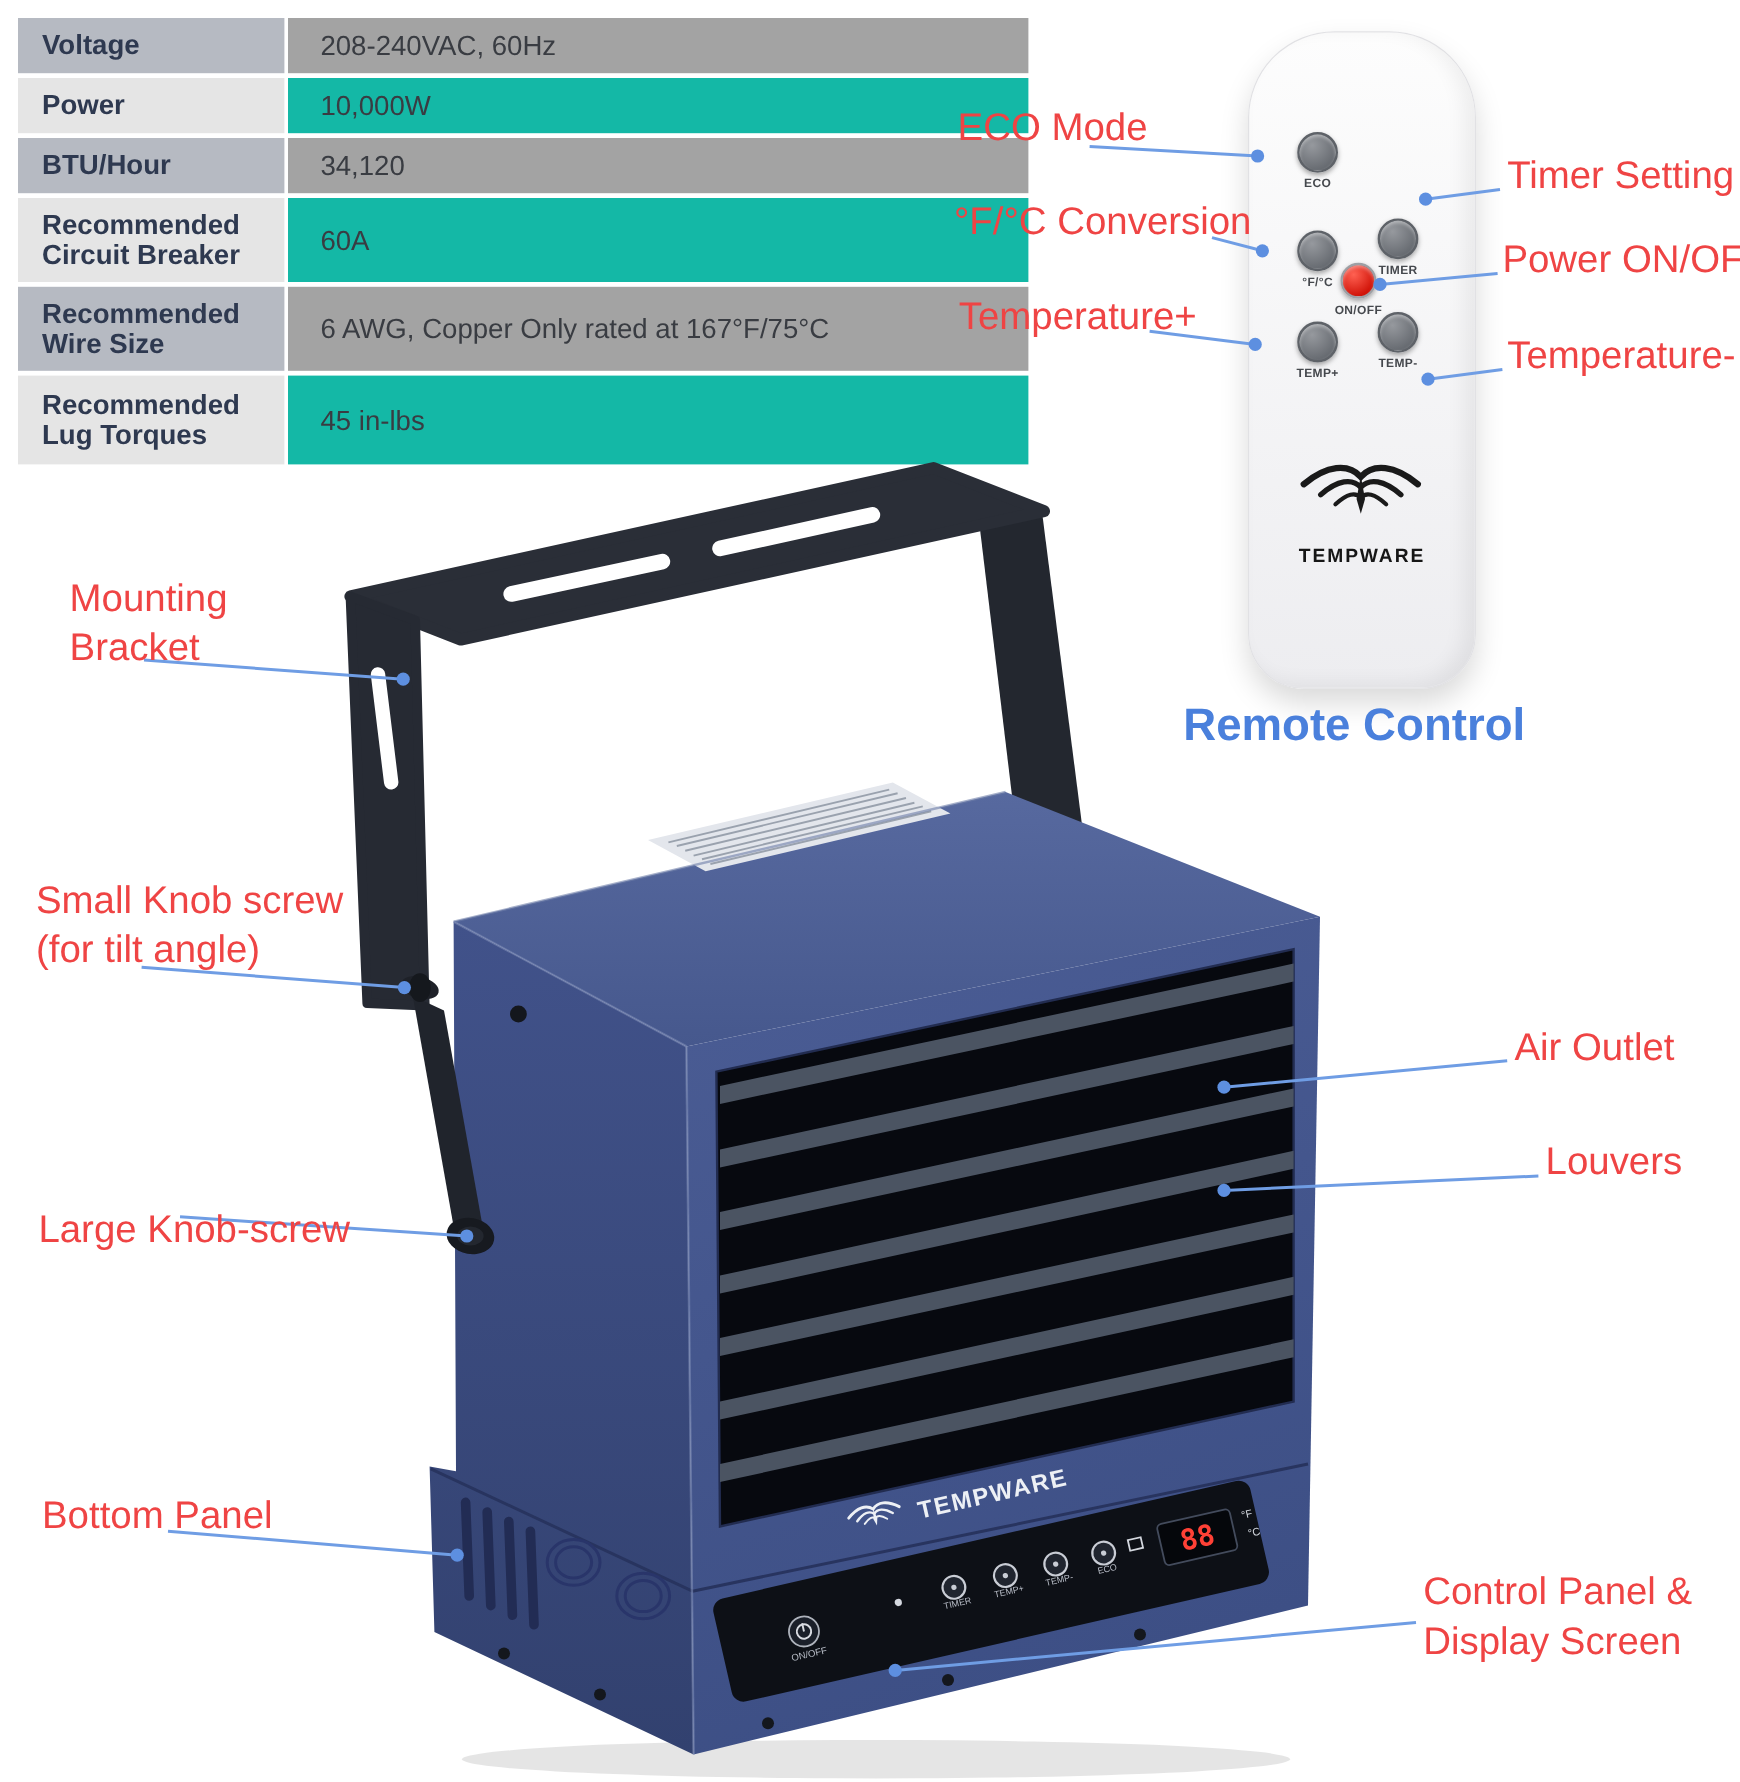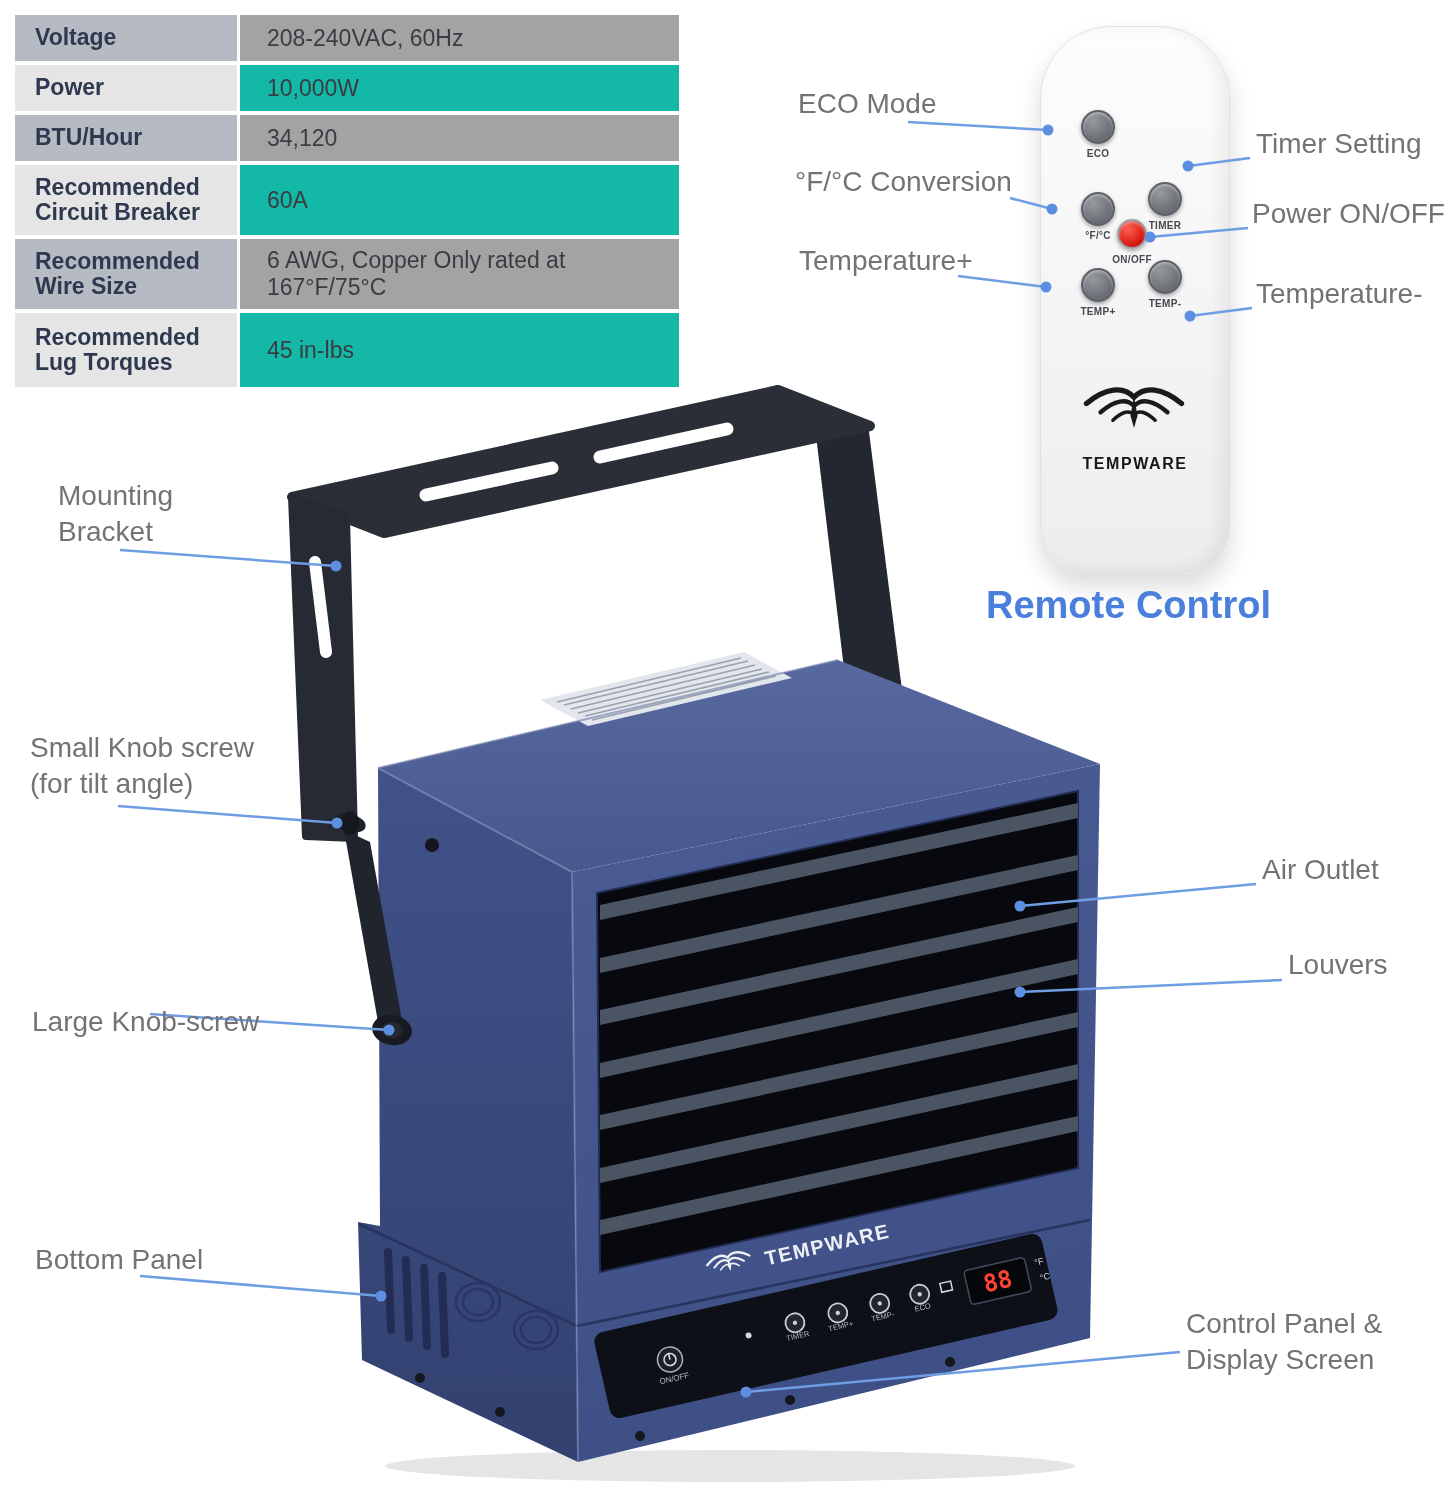--- a/index.html
+++ b/index.html
@@ -1,31 +1,31 @@
 <!DOCTYPE html>
 <html><head>
 <meta charset="utf-8">
 <style>
   * { margin:0; padding:0; box-sizing:border-box; }
   html,body { background:#fff; }
   body { font-family:"Liberation Sans", sans-serif; }
   .canvas { position:relative; width:1450px; height:1485px; background:#ffffff; overflow:hidden; }
 
   
-  .spec-table { position:absolute; left:15px; top:15px; width:664px; display:flex; flex-direction:column; gap:4px; z-index:1;justify-content:flex-end; }
+  .spec-table { position:absolute; left:15px; top:15px; width:842px; display:flex; flex-direction:column; gap:4px; z-index:1;justify-content:flex-end; }
   .spec-row { display:flex; gap:3px; }
   .h46 { height:46px; } .h70 { height:70px; } .h74 { height:74px; }
   .spec-label { width:222px; display:flex; align-items:center; padding-left:20px; padding-right:8px;
     font-weight:bold; color:#2e3950; font-size:23px; line-height:1.1; }
   .spec-value { flex:1; display:flex; align-items:center; padding-left:27px; color:#393c42; font-size:23px; }
   .row-a .spec-label { background:#b6bac2; } .row-a .spec-value { background:#a3a3a3; }
   .row-b .spec-label { background:#e5e5e5; } .row-b .spec-value { background:#14b8a6; }
 
   
-  .callout { position:absolute; font-size:28px; color:#737373; font-weight:500; line-height:1.27; z-index:3; white-space:nowrap; }
+  .callout { position:absolute; font-size:32px; color:#ef4444; font-weight:500; line-height:1.27; z-index:3; white-space:nowrap; }
   .callout.wrap { white-space:normal; }
   .remote-title { position:absolute; left:986px; top:584px; font-size:38px; color:#4a80dc; font-weight:600; z-index:3; }
 
   
   .remote { position:absolute; left:1040px; top:26px; width:190px; height:548px; z-index:1;
     background:linear-gradient(180deg,#fdfdfd,#ededf0);
     border:1px solid #e1e1e4; border-radius:72px 72px 46px 46px;
     box-shadow:0 12px 24px rgba(0,0,0,.15), inset -9px -4px 16px rgba(0,0,0,.06); }
   .rbtn { position:absolute; width:34px; height:34px; border-radius:50%;
     background:radial-gradient(circle at 35% 30%, #96999e, #686c72 72%);

